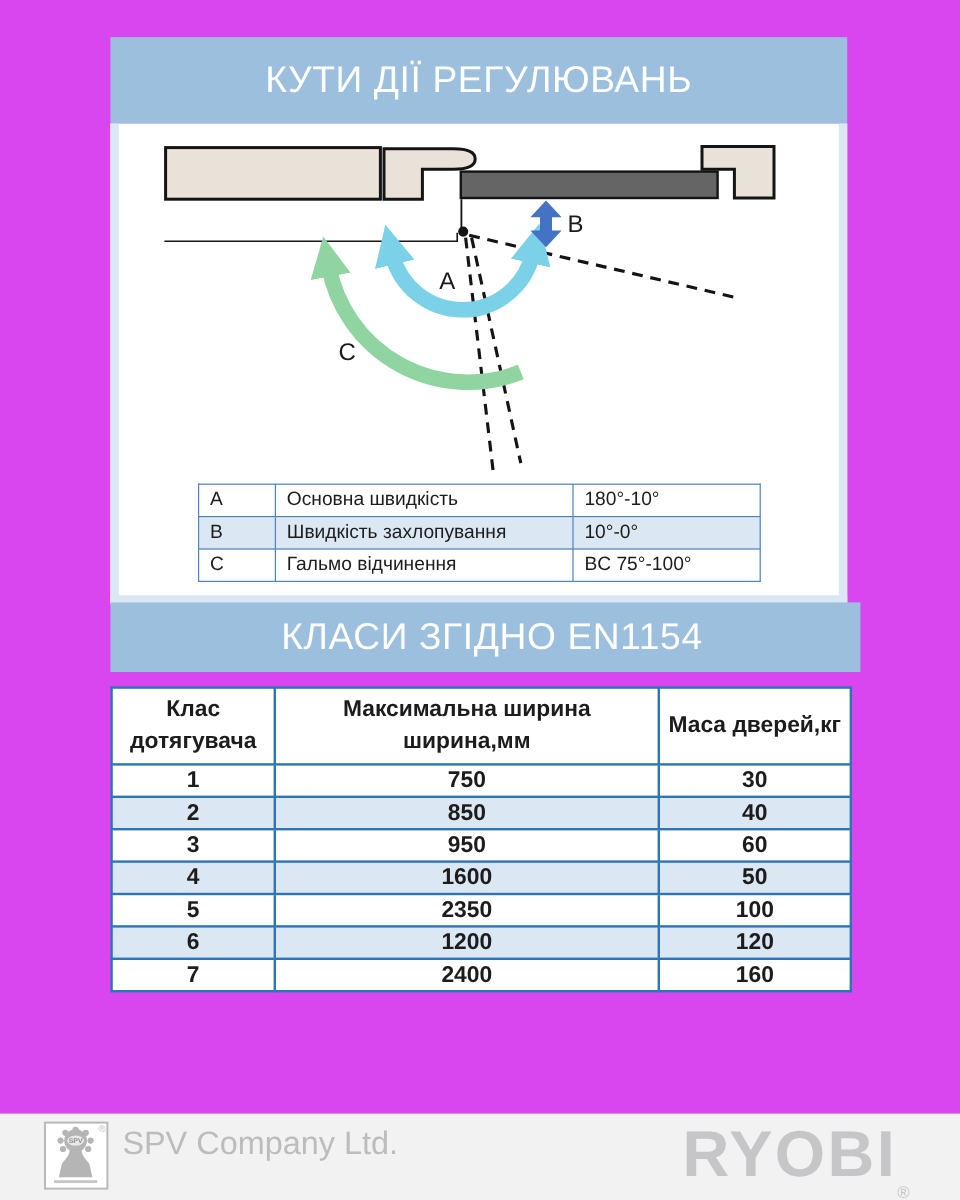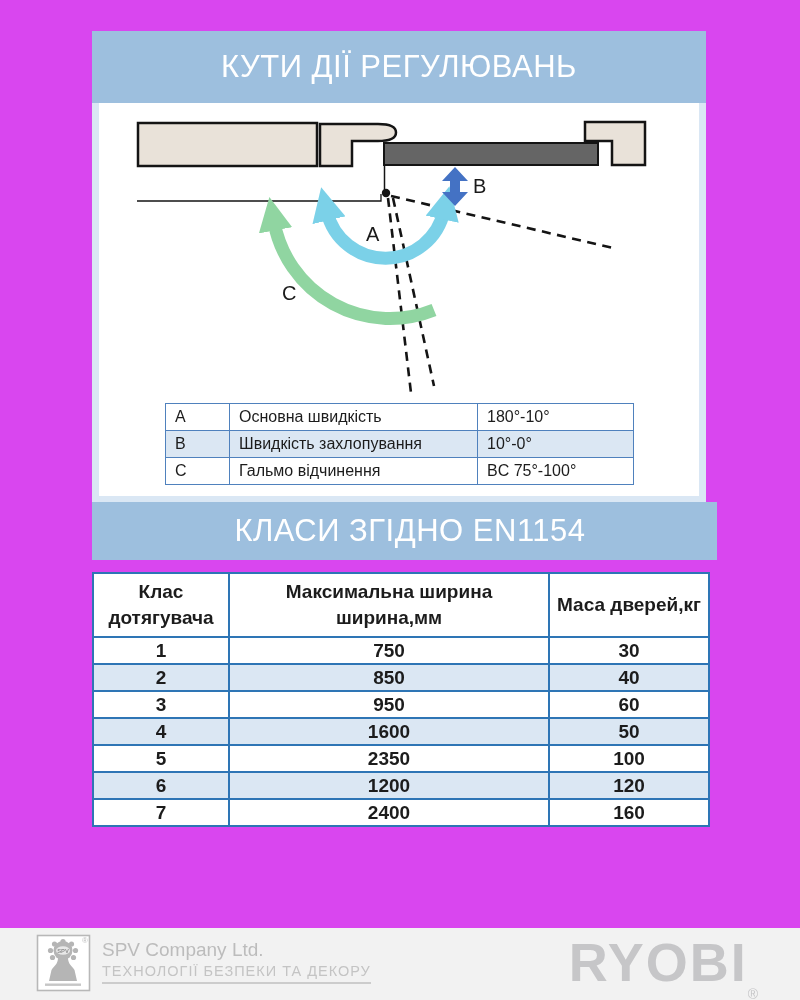--- a/index.html
+++ b/index.html
@@ -32,21 +32,21 @@
                 font-size:19px;background:#ffffff;padding:0 6px;}
   .cls-table tr.hdr td{height:62px;line-height:1.35;}
   .cls-table tr.data td{height:25px;}
   .cls-table tr.alt td{background:#dbe7f3;}
   .cls-c1{width:122px;} .cls-c2{width:306px;} .cls-c3{width:146px;}
 
   
   .footer{position:absolute;left:0;top:928px;width:800px;height:72px;background:#f2f2f2;}
   .spv{position:absolute;left:36px;top:6px;display:flex;align-items:flex-start;}
   .spv-text{margin-left:8px;padding-top:6px;}
-  .spv-name{font-size:19px;color:#bcbcbc;line-height:1;}
+  .spv-name{font-size:27px;color:#bcbcbc;line-height:1;}
   .spv-tagline{font-size:14.5px;color:#c4c4c4;letter-spacing:1px;margin-top:4px;
                padding-bottom:3px;border-bottom:2px solid #cccccc;display:inline-block;}
   .ryobi{position:absolute;right:42px;top:4px;font-size:54px;font-weight:700;
          color:#c6c6c8;letter-spacing:2px;line-height:60px;}
   .ryobi .reg{font-size:14px;font-weight:400;vertical-align:-18px;letter-spacing:0;}
 </style>
 </head>
 <body>
 
 <div class="page">
@@ -177,21 +177,20 @@
           <circle cx="27" cy="16.5" r="9.5"></circle>
           <path d="M22,24 C22,30 18,32 15.5,36 L13,47 L41,47 L38.5,36 C36,32 32,30 32,24 Z"></path>
         </g>
         <ellipse cx="27" cy="16.5" rx="7" ry="4.3" fill="#e8e8e8"></ellipse>
         <text x="27" y="18.6" font-size="5.8" font-weight="bold" fill="#8f8f8f" text-anchor="middle">SPV</text>
         <rect x="9" y="49.5" width="36" height="2.4" fill="#c6c6c6"></rect>
         <text x="49" y="9" font-size="8" fill="#bdbdbd" text-anchor="middle">®</text>
       </svg>
       <div class="spv-text">
         <div class="spv-name">SPV Company Ltd.</div>
-        <div class="spv-tagline">ТЕХНОЛОГІЇ БЕЗПЕКИ ТА ДЕКОРУ</div>
       </div>
     </div>
     <div class="ryobi">
       <span>RYOBI</span><span class="reg">®</span>
     </div>
   </div>
 
 </div>
 
 </body></html>

